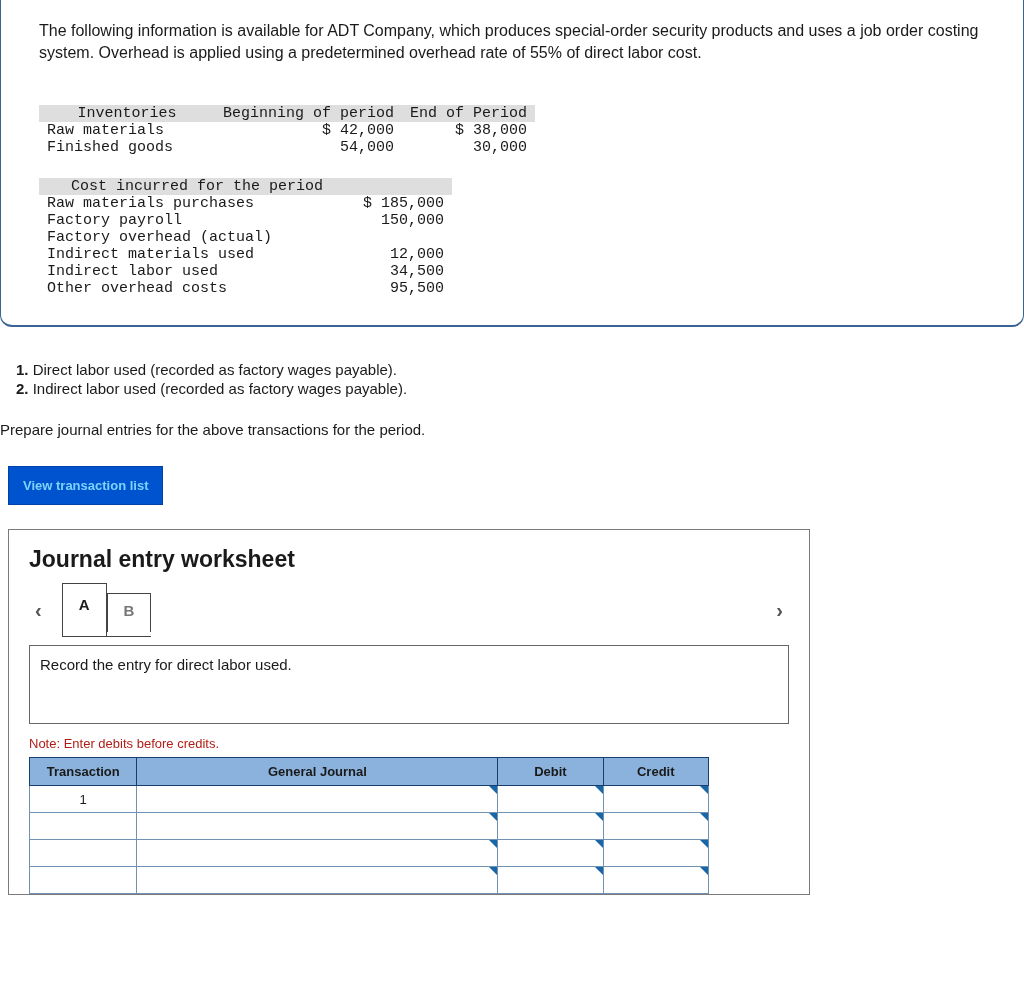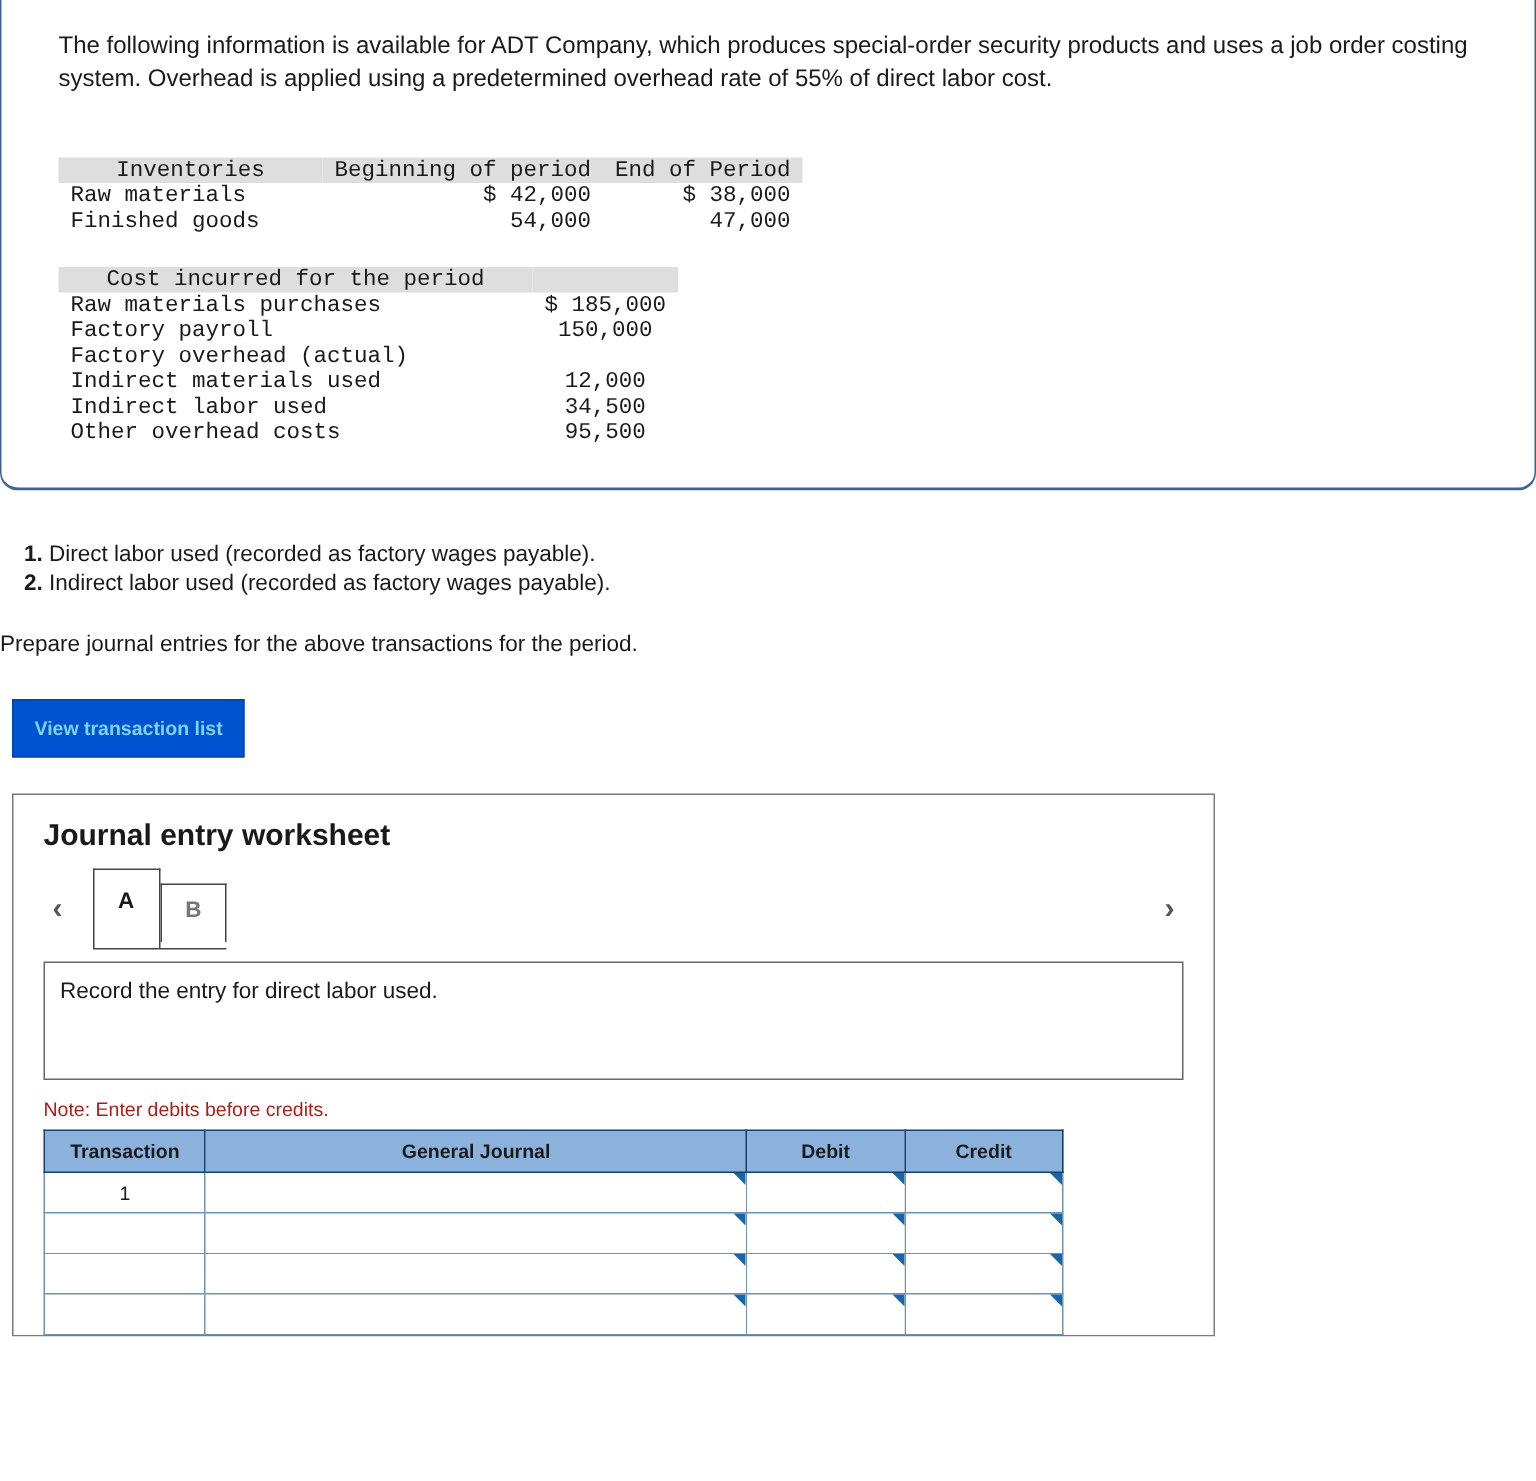--- a/index.html
+++ b/index.html
@@ -45,21 +45,21 @@
     font-size: 15px;
     border-collapse: collapse;
     margin-top: 22px;
   }
   .mono-table2 td {
     padding: 0 8px;
     white-space: pre;
     vertical-align: top;
   }
   .mono-table2 .shade { background: #dedede; }
-  .mono-table2 .num { text-align: center; }
+  .mono-table2 .num { text-align: right; }
 
   .below {
     padding: 8px 0 0 0;
   }
   .below p { margin: 6px 0; }
   ol.questions { margin: 16px 0 24px 0; padding-left: 0; list-style: none; }
   ol.questions li { margin: 2px 16px; }
   ol.questions .num { font-weight: bold; }
 
   .btn-primary {
@@ -75,21 +75,21 @@
 
   .worksheet-box {
     border: 1px solid #7a7a7a;
     margin: 24px 8px 0 8px;
     padding: 12px 20px 0 20px;
     width: 760px;
   }
   .ws-title {
     font-family: Verdana, Arial, sans-serif;
     font-weight: bold;
-    font-size: 20px;
+    font-size: 23px;
     margin: 4px 0 10px 0;
   }
   .tabs-row {
     display: flex;
     align-items: center;
     gap: 14px;
     margin-bottom: 8px;
   }
   .chev {
     font-size: 20px;
@@ -180,21 +180,21 @@
       <td class="shade center" style="width:90px">End of Period</td>
     </tr>
     <tr>
       <td>Raw materials</td>
       <td class="num">$ 42,000</td>
       <td class="num">$ 38,000</td>
     </tr>
     <tr>
       <td>Finished goods</td>
       <td class="num">54,000</td>
-      <td class="num">47,000</td>
+      <td class="num">30,000</td>
     </tr>
   </tbody>
     </table>
 
   <table class="mono-table2">
     <tbody>
         <tr>
       <td class="shade" colspan="2" style="text-align:center;width:300px">Cost incurred for the period</td>
       <td class="shade" style="width:80px"></td>
     </tr>

